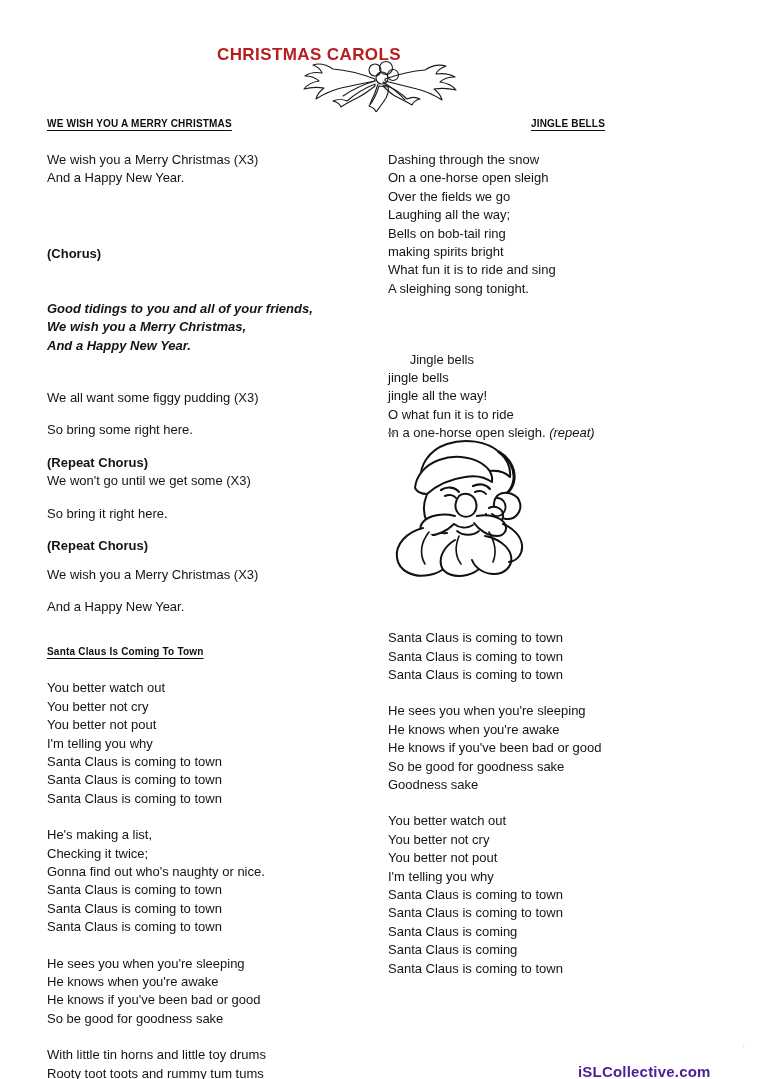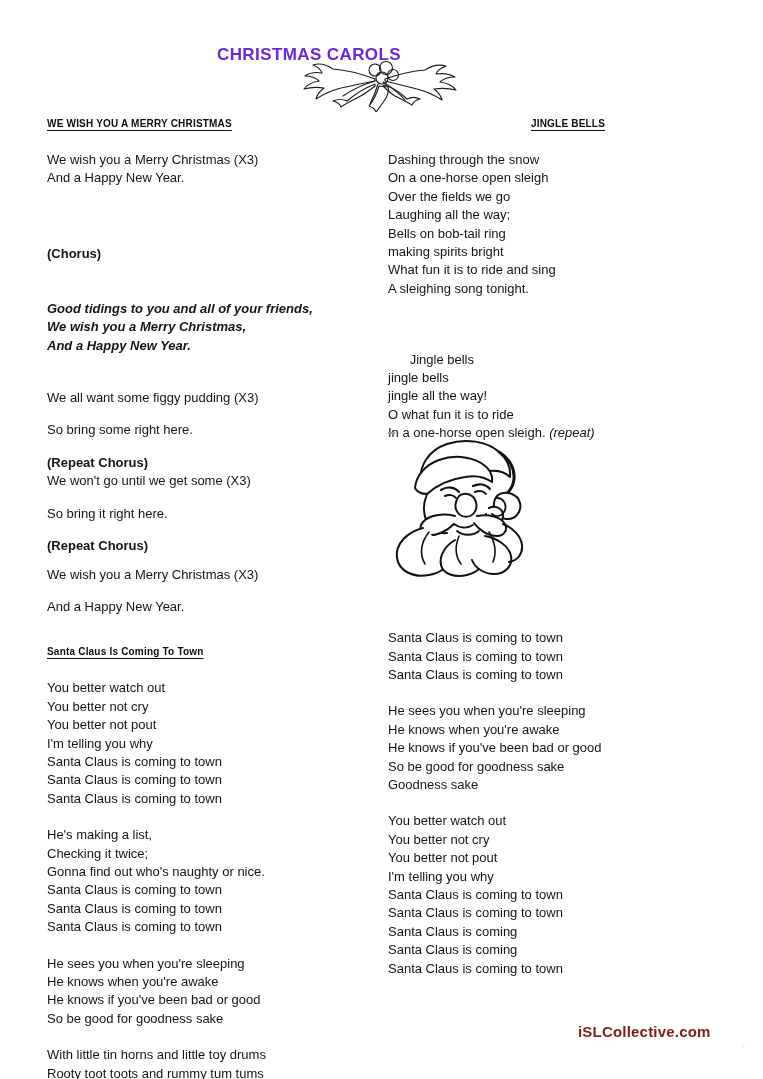--- a/index.html
+++ b/index.html
@@ -26,21 +26,21 @@
   
   .doc-title {
     position: absolute;
     top: 45px;
     left: 0;
     width: 618px;
     text-align: center;
     font-size: 17px;
     font-weight: bold;
     letter-spacing: 0.4px;
-    color: #6d28d9;
+    color: #b91c1c;
   }
   .holly {
     position: absolute;
     top: 60px;
     left: 287px;
     width: 186px;
     height: 52px;
   }
 
   
@@ -103,24 +103,24 @@
     top: 432px;
     width: 7px;
     height: 2px;
     background: #9a9a9a;
   }
 
   
   .watermark {
     position: absolute;
     left: 578px;
-    top: 1023px;
+    top: 1063px;
     font-size: 15px;
     font-weight: bold;
-    color: #7f1d1d;
+    color: #4c1d95;
     letter-spacing: 0.2px;
   }
   .dot-mark {
     position: absolute;
     left: 742px;
     top: 1036px;
     font-size: 12px;
     color: #d4d4d4;
   }
 </style>

